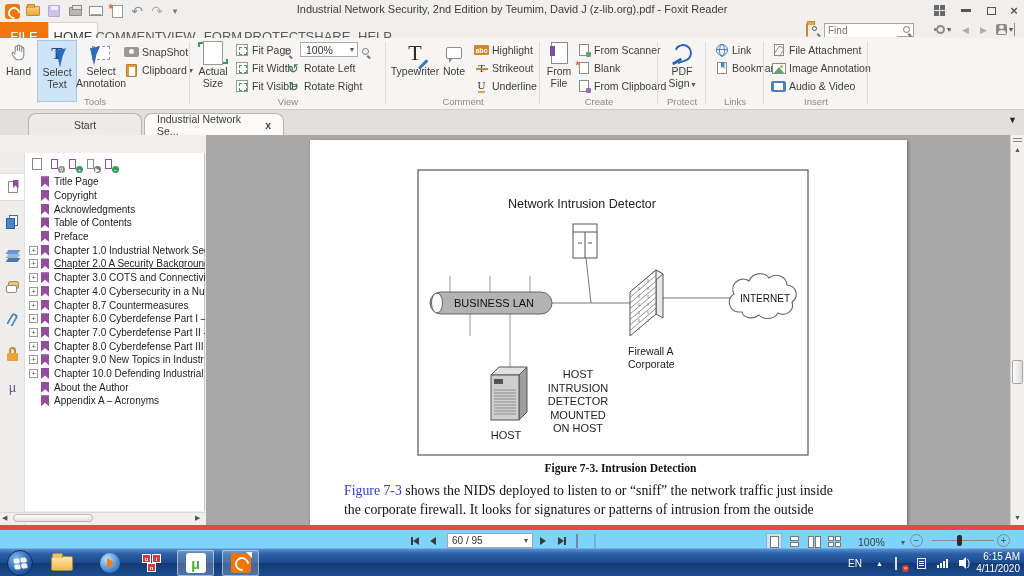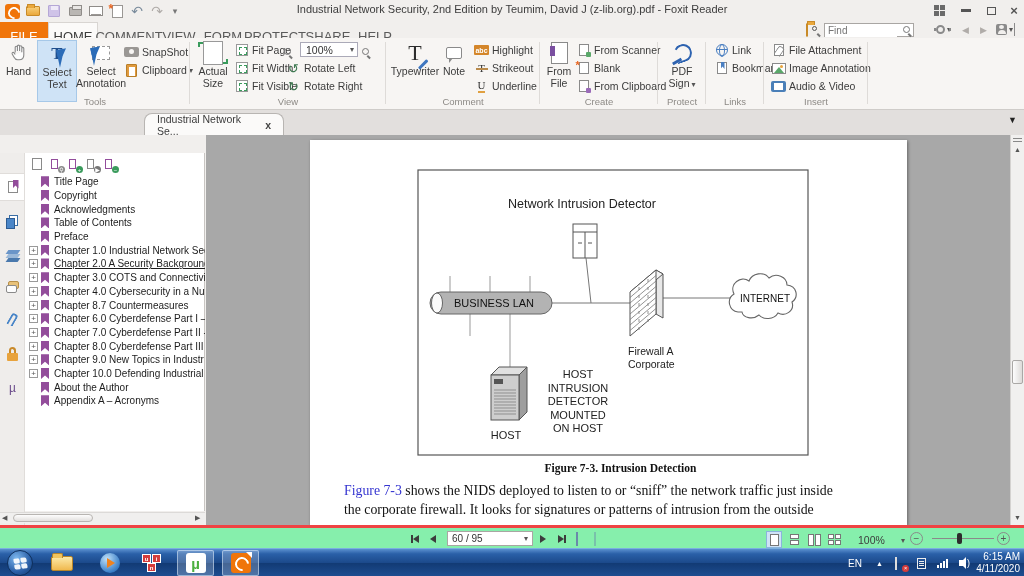--- a/index.html
+++ b/index.html
@@ -135,21 +135,21 @@
   #caption { position:absolute; left:0; top:322px; width:597px; text-align:center; font-family:"Liberation Serif",serif; font-weight:bold; font-size:11.5px; color:#111;padding-left:24px; }
   #para { position:absolute; left:34px; top:342px; width:540px; font-family:"Liberation Serif",serif; font-size:13.8px; line-height:18.5px; color:#111; }
   #para .link { color:#3434d0; }
 
   #vscroll { position:absolute; left:1010px; top:0; width:14px; height:390px; background:#f1f0ef; border-left:1px solid #d4d2d0; }
   .vthumb { position:absolute; left:1px; top:225px; width:11px; height:24px; background:linear-gradient(90deg,#fdfdfd,#dddbd9); border:1px solid #aaa8a6; border-radius:2px; }
   .scrollarrow { position:absolute; left:0; width:13px; text-align:center; font-size:7px; color:#555; }
   .splitgrip { position:absolute; left:2px; top:3px; width:9px; border-top:1px solid #888; border-bottom:1px solid #888; height:4px; }
 
   
-  #statusbar { left:0; top:525px; width:1024px; height:23px; background:#86efac; border-top:3px solid #ef4444; }
+  #statusbar { left:0; top:525px; width:1024px; height:23px; background:#7dd3fc; border-top:5px solid #ef4444; }
   .tri-r { width:0; height:0; border-top:4px solid transparent; border-bottom:4px solid transparent; border-left:6px solid #3c3c3c; }
   .tri-l { width:0; height:0; border-top:4px solid transparent; border-bottom:4px solid transparent; border-right:6px solid #3c3c3c; }
   .vbar { width:2px; height:8px; background:#3c3c3c; }
   #pagebox { position:absolute; left:447px; top:3px; width:86px; height:15px; background:#fff; border:1px solid #a9a6a3; display:flex; align-items:center; font-size:10px; color:#333; padding:0 4px; }
   .layic { position:absolute; top:3px; width:16px; height:17px; display:flex; align-items:center; justify-content:center; }
   .laypage { width:9px; height:12px; border:1px solid #777; background:#fff; }
   .laypage.half { height:5px; }
   .zoomcircle { position:absolute; top:4px; width:13px; height:13px; border:1px solid #8a8a8a; border-radius:50%; display:flex; align-items:center; justify-content:center; font-size:10px; color:#555; line-height:10px; }
   #zslider { position:absolute; left:932px; top:10px; width:62px; height:1px; background:#8a8a8a; }
   #zthumb { position:absolute; left:25px; top:-5px; width:5px; height:11px; background:#2d2d2d; border-radius:2px; }
@@ -452,20 +452,23 @@
           <span class="ic-film"></span>
         </span>
       <span>Audio &amp; Video</span>
     </div>
     <div class="grplbl">Insert</div>
     <div class="gdiv" style="left:103px"></div>
   </div>
 </div>
 
 <div id="doctabs" class="abs">
+  <div class="dtab" style="left:28px;width:114px;background:#ecebe9;justify-content:center">
+    <span>Start</span>
+  </div>
   <div class="dtab" style="left:144px;width:140px;background:#fbfaf9">
     <span>Industrial Network Se...</span>
     <span style="margin-left:8px;font-weight:bold;color:#444">x</span>
   </div>
   <div class="abs" style="left:1008px;top:5px;font-size:9px;color:#222">▼</div>
 </div>
 
 <div id="main" class="abs">
 
 

